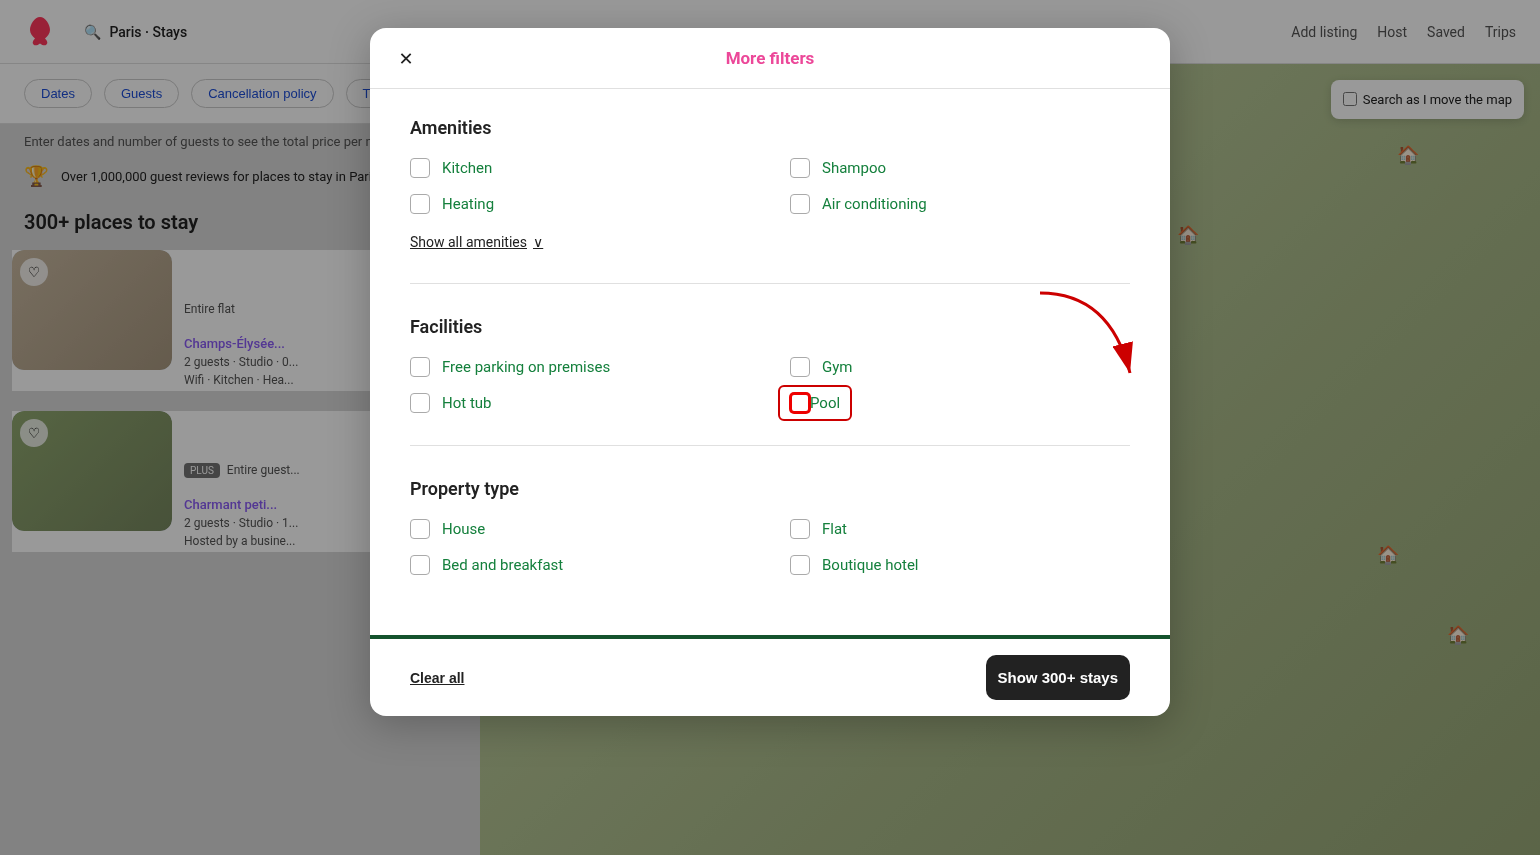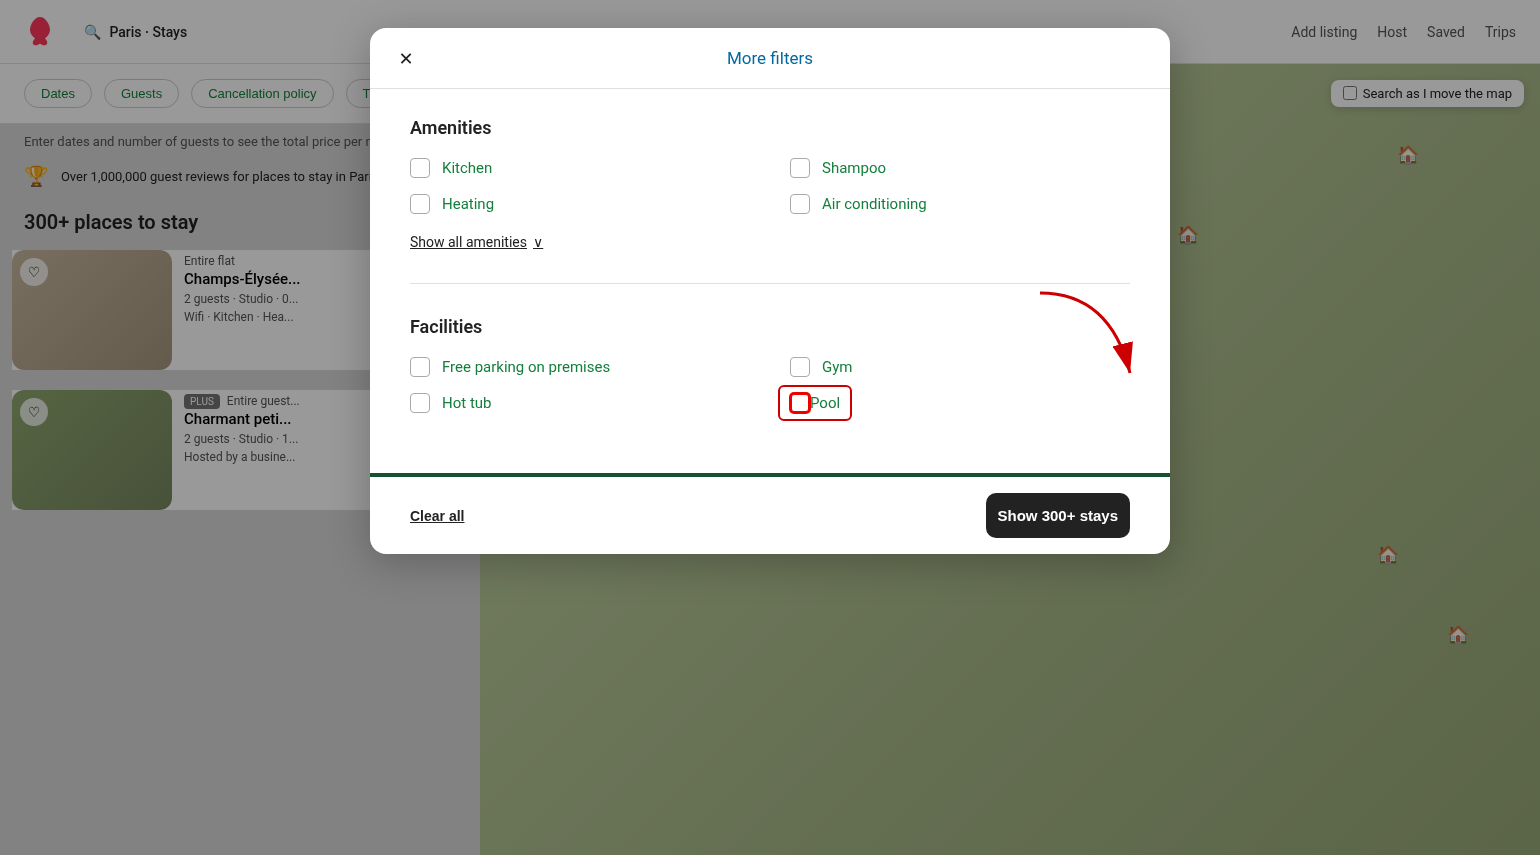--- a/index.html
+++ b/index.html
@@ -67,21 +67,21 @@
       padding: 0 24px;
       gap: 12px;
       border-bottom: 1px solid #e0e0e0;
       z-index: 1;
     }
     .filter-pill {
       border: 1px solid #ccc;
       border-radius: 24px;
       padding: 6px 16px;
       font-size: 13px;
-      color: #15803d;
+      color: #1d4ed8;
       background: #fff;
       cursor: pointer;
     }
 
     
     .info-bar {
       position: absolute;
       top: 124px; left: 0;
       width: 480px;
       padding: 10px 24px;
@@ -150,22 +150,22 @@
       background: rgba(255,255,255,0.8);
       border-radius: 50%;
       display: flex; align-items: center; justify-content: center;
       font-size: 14px;
       cursor: pointer;
     }
     .listing-info {
       flex: 1;
       padding: 4px 0;
     }
-    .listing-type { font-size: 12px; color: #555; }
-    .listing-name { font-size: 15px; font-weight: 500; color: #000000; margin-top: 2px; }
+    .listing-type { font-size: 12px; color: #555; margin-top: 48px; }
+    .listing-name { font-size: 13px; font-weight: 500; color: #8b5cf6; margin-top: 20px; }
     .listing-details { font-size: 12px; color: #555; margin-top: 4px; }
     .plus-badge {
       background: #737373;
       color: #fff;
       font-size: 10px;
       padding: 2px 6px;
       border-radius: 4px;
       margin-right: 4px;
     }
 
@@ -176,21 +176,21 @@
       width: 1060px;
       height: 791px;
       background: linear-gradient(135deg, #c8d8a8 0%, #b8c898 30%, #a8b888 60%, #98a878 100%);
       z-index: 1;
     }
     .map-label {
       position: absolute;
       top: 16px; right: 16px;
       background: #fff;
       border-radius: 8px;
-      padding: 6px 12px;
+      padding: 12px 12px;
       font-size: 13px;
       color: #222;
       box-shadow: 0 2px 8px rgba(0,0,0,0.15);
       display: flex;
       align-items: flex-start;
       gap: 6px;
     }
 
     
     .overlay {
@@ -222,22 +222,22 @@
       display: flex;
       align-items: center;
       justify-content: center;
       padding: 20px 24px;
       border-bottom: 1px solid #e0e0e0;
       position: relative;
       flex-shrink: 0;
     }
     .modal-title {
       font-size: 17px;
-      font-weight: 400;
-      color: #0369a1;
+      font-weight: 700;
+      color: #ec4899;
     }
     .close-btn {
       position: absolute;
       left: 20px;
       width: 32px; height: 32px;
       display: flex; align-items: center; justify-content: center;
       border-radius: 50%;
       cursor: pointer;
       font-size: 18px;
       color: #222;
@@ -484,20 +484,41 @@
               <marker id="arrowhead" markerWidth="10" markerHeight="7" refX="10" refY="3.5" orient="auto">
                 <polygon points="0 0, 10 3.5, 0 7" fill="#cc0000"></polygon>
               </marker>
             </defs>
             <path d="M 10 10 Q 80 10 100 90" stroke="#cc0000" stroke-width="3" fill="none" marker-end="url(#arrowhead)"></path>
           </svg>
         </div>
       </div>
     </div>
 
+    <div class="filter-section">
+      <div class="section-title">Property type</div>
+      <div class="amenities-grid">
+        <div class="amenity-item">
+          <div class="amenity-checkbox"></div>
+          <span>House</span>
+        </div>
+        <div class="amenity-item">
+          <div class="amenity-checkbox"></div>
+          <span>Flat</span>
+        </div>
+        <div class="amenity-item">
+          <div class="amenity-checkbox"></div>
+          <span>Bed and breakfast</span>
+        </div>
+        <div class="amenity-item">
+          <div class="amenity-checkbox"></div>
+          <span>Boutique hotel</span>
+        </div>
+      </div>
+    </div>
 
   </div>
 
   <div class="modal-footer">
     <button class="clear-all-btn">Clear all</button>
     <button class="show-stays-btn">Show 300+ stays</button>
   </div>
 </div>
 
 </body></html>

